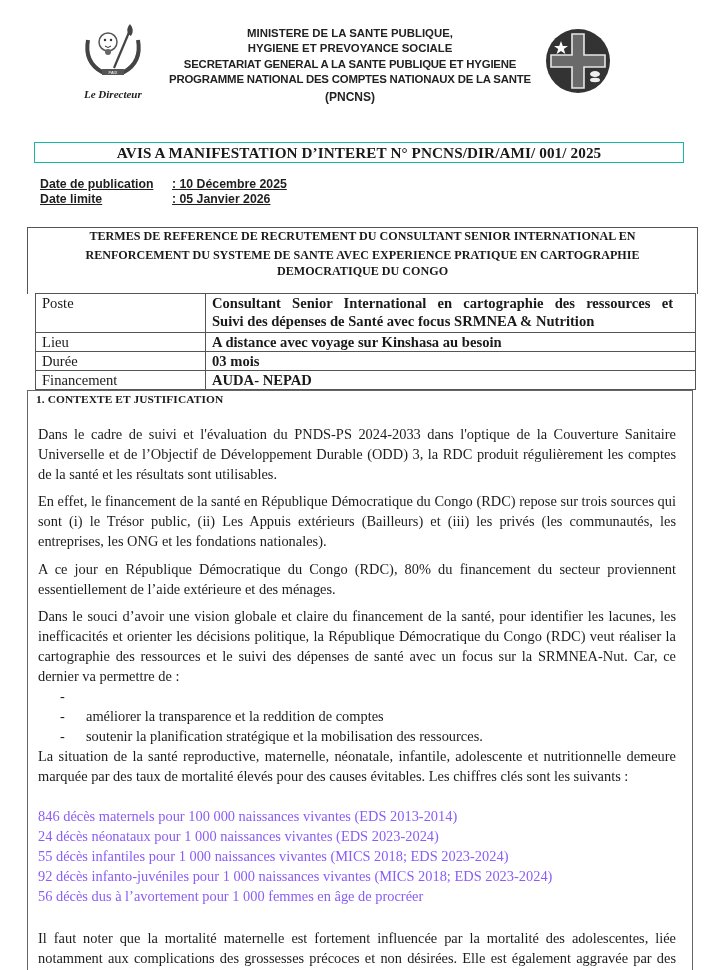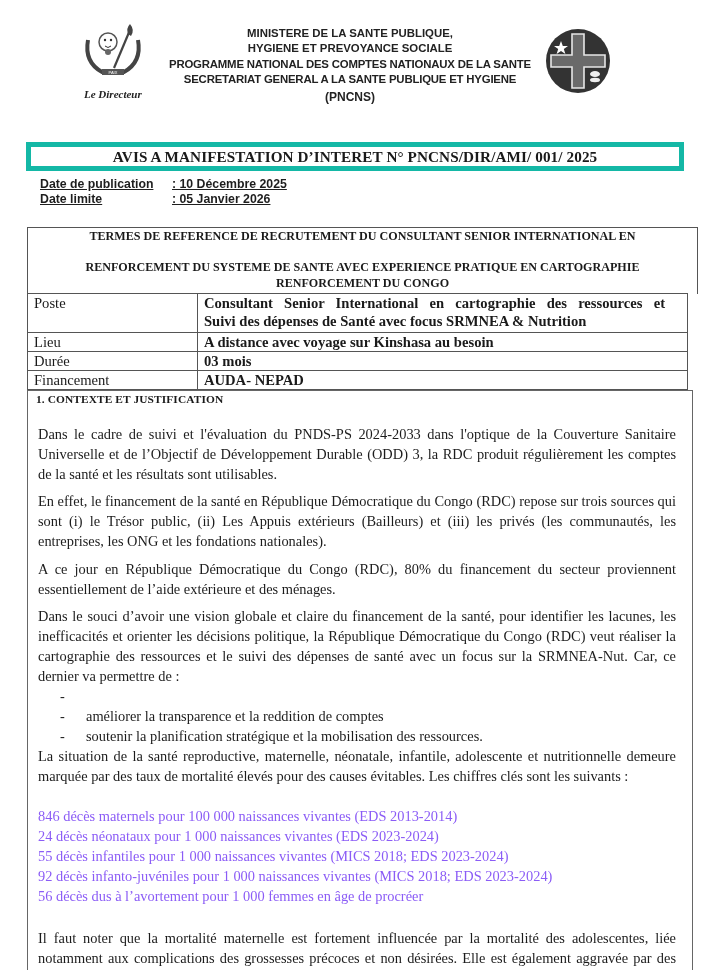--- a/index.html
+++ b/index.html
@@ -14,32 +14,32 @@
   
   .coat { left: 78px; top: 22px; width: 70px; height: 62px; }
   .director { left: 84px; top: 88px; font-family: "Liberation Serif", serif; font-style: italic; font-weight: bold; font-size: 11px; color:#222; }
   .hdr-lines { left: 150px; top: 26px; width: 400px; text-align: center; font-family: "Liberation Sans", sans-serif; font-weight: bold; color: #222; }
   .hdr-lines div { font-size: 11.4px; line-height: 15.4px; white-space: nowrap; }
   .hdr-lines .narrow { letter-spacing: -0.2px; }
   .hdr-lines .pncns { font-size: 12px; line-height: 17px; margin-top: 1px; }
   .pnc-logo { left: 545px; top: 28px; width: 66px; height: 66px; }
 
   
-  .ami-box { left: 26px; top: 142px; width: 648px; height: 19px; border: 5px solid #14b8a6; }
+  .ami-box { left: 34px; top: 142px; width: 648px; height: 19px; border: 1px solid #14b8a6; }
   .ami-box span { display:block; text-align: center; font-family: "Liberation Serif", serif; font-weight: bold; font-size: 15.2px; line-height: 19px; color:#1a1a1a; letter-spacing: 0.1px; }
 
   .dates { left: 40px; top: 177px; font-family: "Liberation Sans", sans-serif; font-weight: bold; font-size: 12.3px; color:#1e1e1e; line-height: 15px; text-decoration: underline; }
   .dates .row { display: flex; }
   .dates .lbl { width: 132px; white-space: nowrap; }
 
   
   .tdr-box { left: 27px; top: 227px; width: 669px; height: 66px; border: 1px solid #555; border-bottom: none; }
   .tdr-box p { margin: 1px 0 0 0; text-align: center; font-family: "Liberation Serif", serif; font-weight: bold; font-size: 12.1px; line-height: 15.4px; color:#1a1a1a; }
 
-  .info { left: 27px; top: 293px; width: 661px; border-collapse: collapse; font-family: "Liberation Serif", serif; font-size: 14.6px; color:#1a1a1a; }
+  .info { left: 35px; top: 293px; width: 661px; border-collapse: collapse; font-family: "Liberation Serif", serif; font-size: 14.6px; color:#1a1a1a; }
   .info td { border: 1px solid #555; padding: 0 0 0 6px; vertical-align: top; line-height: 18px; }
   .info td.k { width: 163px; }
   .info td.v { font-weight: bold; padding-left: 6px; padding-right: 22px; }
   .info tr.r1 td { height: 38px; }
   .info tr.r2 td, .info tr.r3 td, .info tr.r4 td { height: 18px; }
 
   
   .content { left: 27px; top: 390px; width: 664px; height: 580px; border-left: 1px solid #666; border-right: 1px solid #666; border-top: 1px solid #666; }
   .sec-title { left: 36px; top: 393px; font-family: "Liberation Serif", serif; font-weight: bold; font-size: 11.4px; color:#1a1a1a; letter-spacing: 0.1px; }
   .body-text { left: 38px; width: 638px; font-family: "Liberation Serif", serif; font-size: 14.4px; line-height: 20px; color:#1c1c1c; text-align: justify; }
@@ -66,22 +66,22 @@
     <circle cx="30" cy="30" r="3" fill="#666"></circle>
     <path d="M36 46 L52 8" stroke="#444" stroke-width="2.2"></path>
     <path d="M52 2 Q57 8 53 14 L50 12 Q48 6 52 2 Z" fill="#444"></path>
   </svg>
 </div>
 <div class="abs director">Le Directeur</div>
 
 <div class="abs hdr-lines">
   <div>MINISTERE DE LA SANTE PUBLIQUE,</div>
   <div>HYGIENE ET PREVOYANCE SOCIALE</div>
+  <div class="narrow">SECRETARIAT GENERAL A LA SANTE PUBLIQUE ET HYGIENE</div>
   <div class="narrow">PROGRAMME NATIONAL DES COMPTES NATIONAUX DE LA SANTE</div>
-  <div class="narrow">SECRETARIAT GENERAL A LA SANTE PUBLIQUE ET HYGIENE</div>
   <div class="pncns">(PNCNS)</div>
 </div>
 
 <div class="abs pnc-logo">
   <svg width="66" height="66" viewBox="0 0 66 66">
     <circle cx="33" cy="33" r="32" fill="#333"></circle>
     <path d="M27 6 H39 V27 H60 V39 H39 V60 H27 V39 H6 V27 H27 Z" fill="#6a6a6a" stroke="#e6e6e6" stroke-width="1.6"></path>
     <polygon points="16,13 17.8,18 23,18 18.8,21 20.4,26 16,23 11.6,26 13.2,21 9,18 14.2,18" fill="#fff"></polygon>
     <ellipse cx="50" cy="46" rx="5" ry="3" fill="#eee"></ellipse>
     <ellipse cx="50" cy="52" rx="5" ry="2.2" fill="#eee"></ellipse>
@@ -98,22 +98,22 @@
     <span>: 10 Décembre 2025</span>
   </div>
   <div class="row">
     <span class="lbl">Date limite</span>
     <span>: 05  Janvier 2026</span>
   </div>
 </div>
 
 <div class="abs tdr-box">
   <p>TERMES DE REFERENCE DE RECRUTEMENT DU CONSULTANT SENIOR INTERNATIONAL EN</p>
-  <p style="margin-top:16px">RENFORCEMENT DU SYSTEME DE SANTE AVEC EXPERIENCE PRATIQUE EN CARTOGRAPHIE</p>
-  <p style="margin-top:0">RENFORCEMENT DU CONGO</p>
+  <p style="margin-top:4px">RENFORCEMENT DU SYSTEME DE SANTE AVEC EXPERIENCE PRATIQUE EN CARTOGRAPHIE</p>
+  <p style="margin-top:0">DEMOCRATIQUE DU CONGO</p>
 </div>
 
 <table class="abs info">
   <tbody>
       <tr class="r1">
     <td class="k">Poste</td>
     <td class="v">
       <div class="just" style="text-align:justify;text-align-last:justify;">Consultant Senior International en cartographie des ressources et</div>
       <div>Suivi des dépenses de Santé avec focus SRMNEA &amp; Nutrition</div>
     </td>

